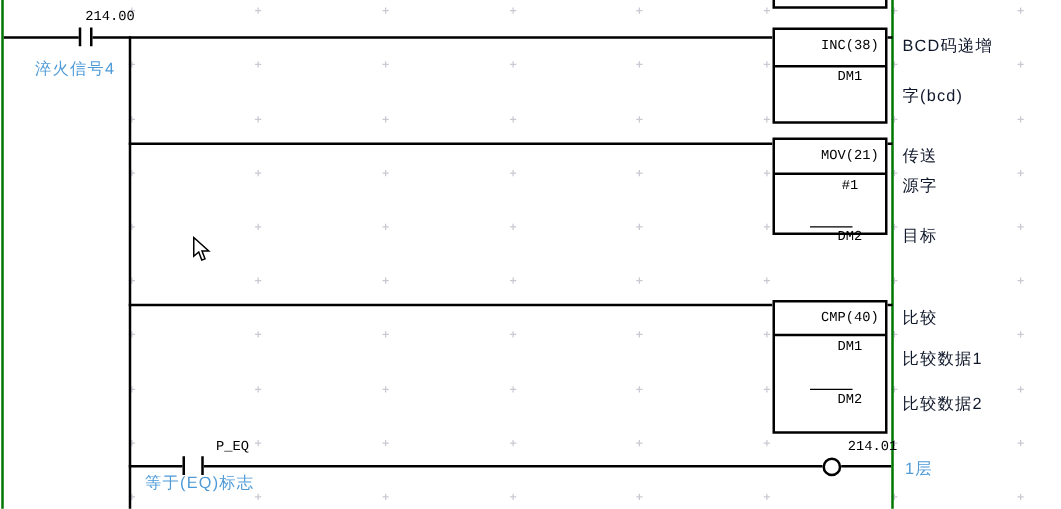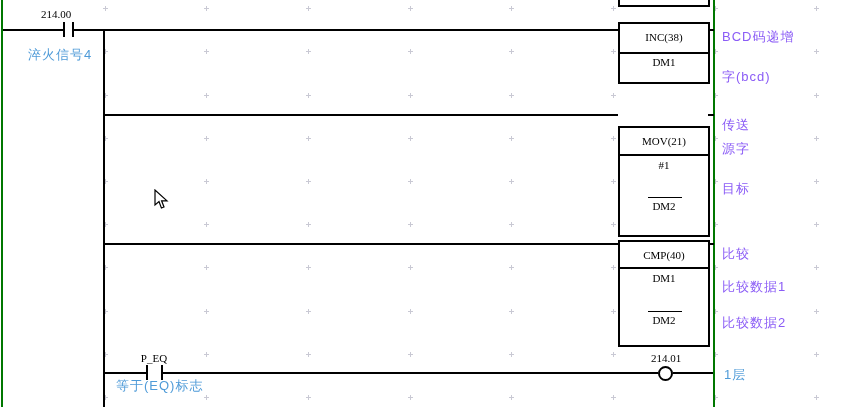--- a/index.html
+++ b/index.html
@@ -10,23 +10,23 @@
   .stage{position:absolute;left:0;top:0;width:849px;height:407px;}
   .dot{position:absolute;width:5px;height:5px;z-index:1;
     background:
       linear-gradient(var(--grid_dot),var(--grid_dot)) 2px 0/1px 5px no-repeat,
       linear-gradient(var(--grid_dot),var(--grid_dot)) 0 2px/5px 1px no-repeat;}
   .bus{position:absolute;top:0;width:2px;height:407px;background:var(--bus_green);z-index:2;}
   .hw{position:absolute;height:2px;background:#000;z-index:3;}
   .vw{position:absolute;width:2px;background:#000;z-index:3;}
   .cbar{position:absolute;width:2px;height:15px;background:#000;z-index:4;}
   .chit{position:absolute;z-index:5;background:transparent;}
-  .mono{font-family:Liberation Serif, serif;font-size:11px;color:#000;}
+  .mono{font-family:Liberation Mono, monospace;font-size:11px;color:#000;margin-left:32px;}
   .txt{position:absolute;white-space:nowrap;z-index:4;line-height:1;}
-  .cjk{font-size:13px;letter-spacing:1px;color:#8b5cf6;line-height:1;}
+  .cjk{font-size:13px;letter-spacing:1px;color:#0f172a;line-height:1;}
   .blue{color:var(--comment_blue);}
   .ctr{text-align:center;}
   .ibox{position:absolute;left:618px;width:92px;border:2px solid #000;background:#fff;
     box-sizing:border-box;z-index:4;}
   .ibox-title{position:absolute;left:0;right:0;top:7px;text-align:center;}
   .ibox-div{position:absolute;left:0;right:0;height:2px;background:#000;}
   .ibox-op{position:absolute;left:0;right:0;text-align:center;}
   .ibox-ol{position:absolute;left:28px;width:34px;height:1px;background:#000;}
   .coil{position:absolute;left:658px;top:366px;width:15px;height:15px;border:2px solid #000;
     border-radius:50%;background:#fff;box-sizing:border-box;z-index:4;}
@@ -141,29 +141,29 @@
   <div class="hw" style="left:673px;top:372px;width:40px"></div>
 
   <div class="txt mono ctr" style="left:30px;top:9px;width:52px">214.00</div>
   <div class="chit" style="left:58px;top:19px;width:22px;height:21px"></div>
   <div class="cbar" style="left:63px;top:22px"></div>
   <div class="cbar" style="left:72px;top:22px"></div>
   <div class="txt cjk blue" style="left:28px;top:48px">淬火信号4</div>
 
   <div class="ibox" style="top:-12px;height:19px"></div>
 
-  <div class="ibox" style="top:22px;height:62px">
+  <div class="ibox" style="top:22px;height:77px">
     <div class="ibox-title mono">INC(38)</div>
     <div class="ibox-div" style="top:28px"></div>
     <div class="ibox-op mono" style="top:32px">DM1</div>
   </div>
   <div class="rlabel cjk" style="top:30px">BCD码递增</div>
   <div class="rlabel cjk" style="top:70px">字(bcd)</div>
 
-  <div class="ibox" style="top:126px;height:111px">
+  <div class="ibox" style="top:110px;height:78px">
     <div class="ibox-title mono">MOV(21)</div>
     <div class="ibox-div" style="top:26px"></div>
     <div class="ibox-op mono" style="top:31px">#1</div>
     <div class="ibox-ol" style="top:69px"></div>
     <div class="ibox-op mono" style="top:72px">DM2</div>
   </div>
   <div class="rlabel cjk" style="top:118px">传送</div>
   <div class="rlabel cjk" style="top:142px">源字</div>
   <div class="rlabel cjk" style="top:182px">目标</div>
 

